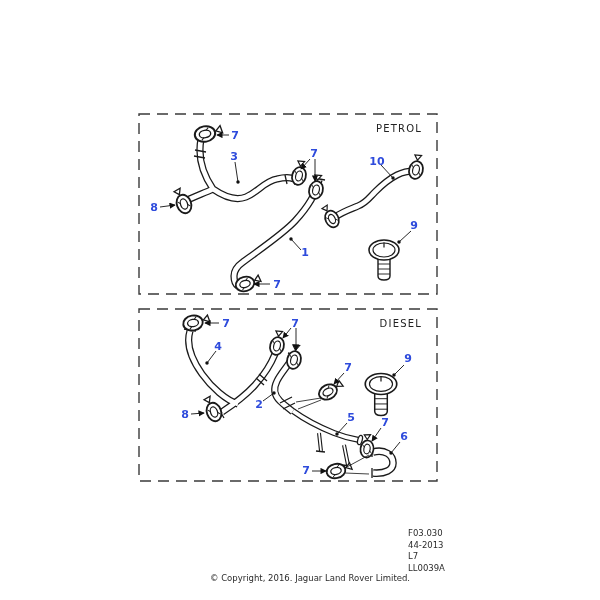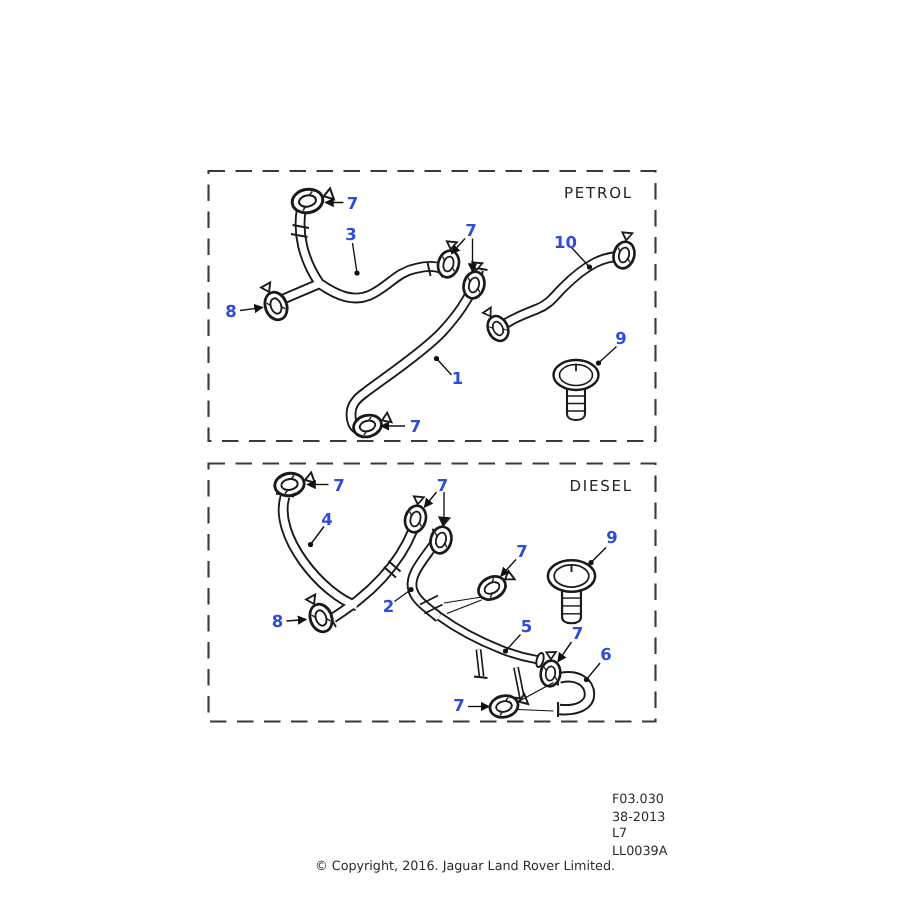--- a/index.html
+++ b/index.html
@@ -182,20 +182,20 @@
       <text class="co" x="270" y="54">9</text>
       <text class="co" x="213" y="113">5</text>
       <text class="co" x="247" y="118">7</text>
       <text class="co" x="266" y="132">6</text>
       <text class="co" x="168" y="166">7</text>
     </svg>
   </div>
 
   <div class="code-block">
     <div>F03.030</div>
-    <div>38-2013</div>
+    <div>44-2013</div>
     <div>L7</div>
     <div>LL0039A</div>
   </div>
 
   <div class="copyright">© Copyright, 2016. Jaguar Land Rover Limited.</div>
 
 </div>
 
 </body></html>

